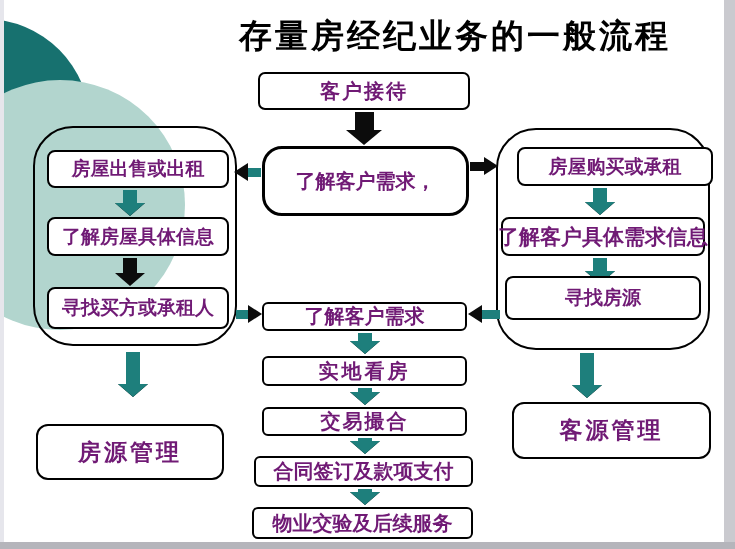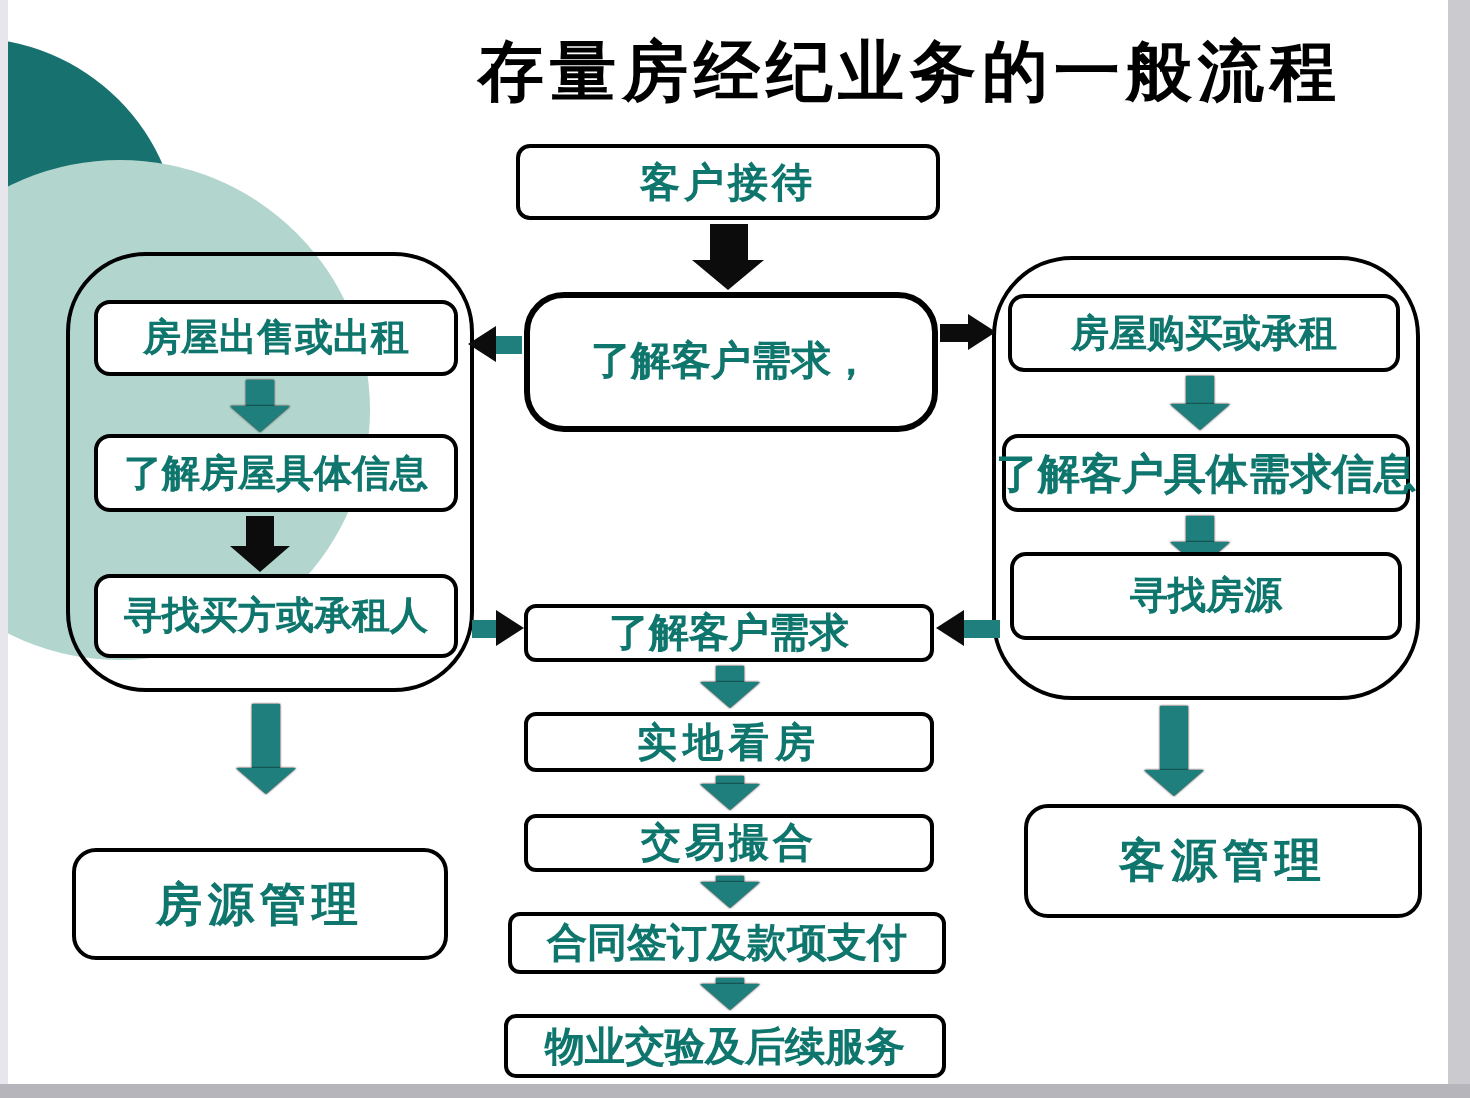--- a/index.html
+++ b/index.html
@@ -22,21 +22,21 @@
   .edge-bottom{left:0;right:0;bottom:0;height:7px;background:#b5b5bb;}
   
   .title{
     position:absolute;left:190px;top:14px;width:530px;margin:0;z-index:2;
     font-size:33px;font-weight:bold;letter-spacing:3px;text-align:center;color:#000;
   }
   
   .box{
     position:absolute;z-index:2;background:#fff;border:2px solid #000;border-radius:8px;
     display:flex;align-items:center;justify-content:center;
-    font-weight:bold;color:#0f766e;white-space:nowrap;box-sizing:border-box;
+    font-weight:bold;color:#701a75;white-space:nowrap;box-sizing:border-box;
   }
   .group{background:transparent;border-radius:40px;z-index:1;}
   .needs{border-width:3px;border-radius:20px;flex-direction:row;font-size:20px;line-height:25px;border-color:#000;}
   .fs18{font-size:21px;} .fs19{font-size:19px;} .fs20{font-size:20px;}
   .mgmt{font-size:23px;letter-spacing:3px;border-radius:12px;}
   .recep{font-size:20px;letter-spacing:2px;border-radius:7px;}
   
   .varrow{position:absolute;z-index:2;display:flex;flex-direction:column;align-items:center;}
   .varrow i{display:block;}
   .varrow .shaft{width:14px;flex:1;}
@@ -86,21 +86,21 @@
       <i class="shaft"></i>
       <i class="head"></i>
     </div>
   <div class="box fs19" style="left:47px;top:217px;width:182px;height:39px;">了解房屋具体信息</div>
   <div class="varrow black" style="left:114px;top:258px;width:32px;height:28px;">
       <i class="shaft"></i>
       <i class="head"></i>
     </div>
   <div class="box fs19" style="left:47px;top:287px;width:182px;height:42px;">寻找买方或承租人</div>
 
-  <div class="box fs19" style="left:504px;top:147px;width:196px;height:39px;">房屋购买或承租</div>
+  <div class="box fs19" style="left:517px;top:147px;width:196px;height:39px;">房屋购买或承租</div>
   <div class="varrow teal" style="left:584px;top:188px;width:32px;height:27px;">
       <i class="shaft"></i>
       <i class="head"></i>
     </div>
   <div class="box fs18" style="left:501px;top:217px;width:204px;height:39px;">了解客户具体需求信息</div>
   <div class="varrow teal" style="left:584px;top:258px;width:32px;height:26px;">
       <i class="shaft"></i>
       <i class="head"></i>
     </div>
   <div class="box fs19" style="left:505px;top:276px;width:196px;height:44px;">寻找房源</div>

